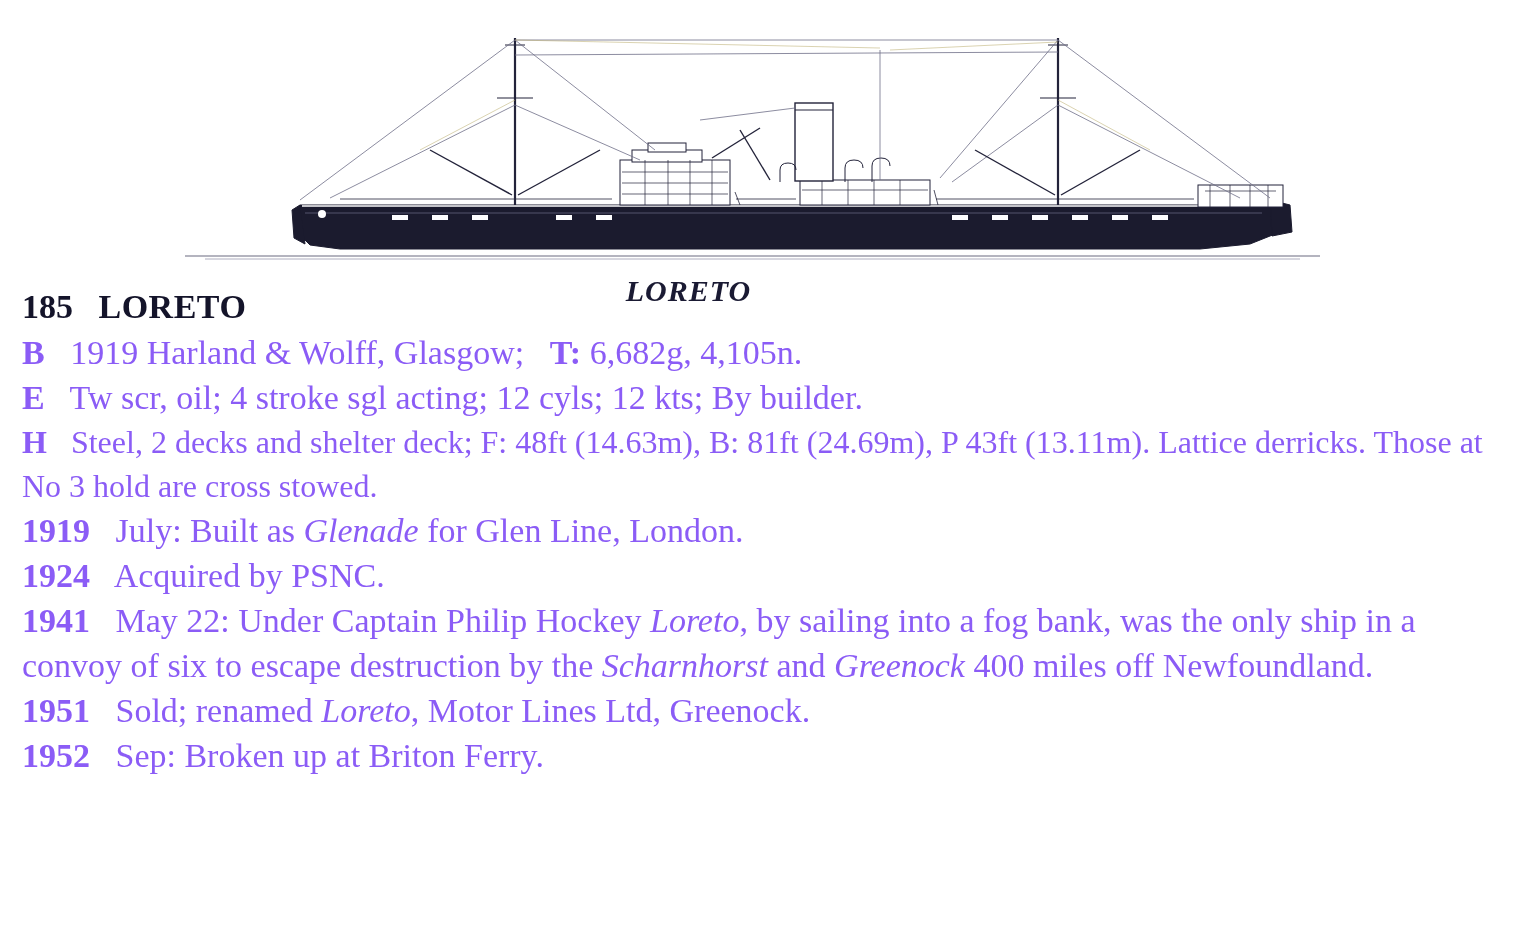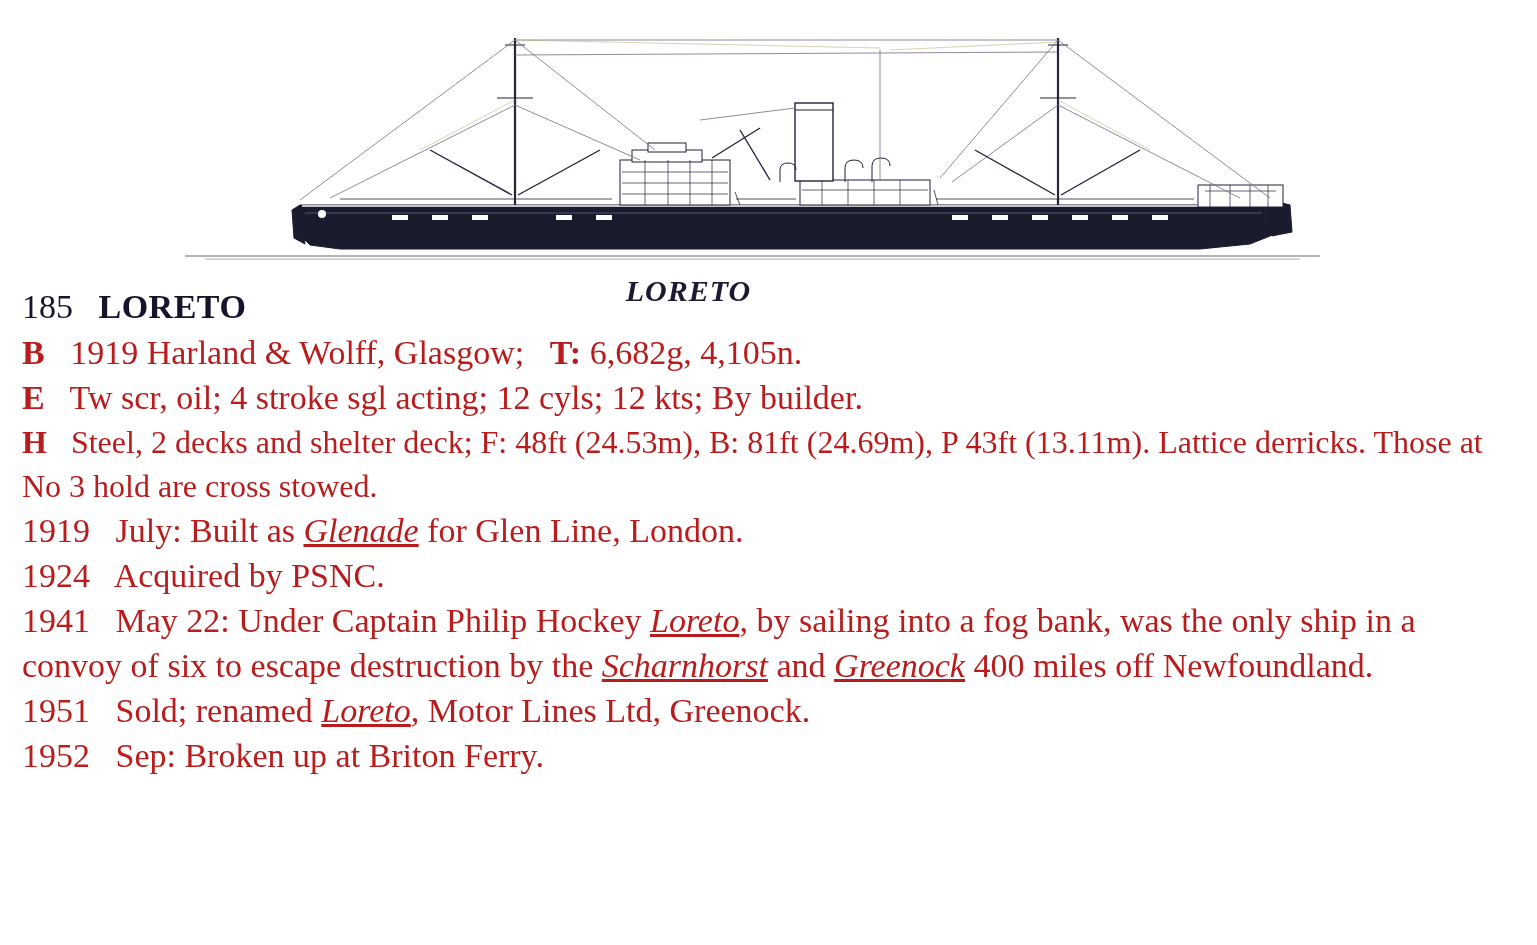--- a/index.html
+++ b/index.html
@@ -42,32 +42,31 @@
 
   
   .body {
     margin-top: 14px;
     padding-left: 22px;
     padding-right: 16px;
   }
   .line {
     font-size: 34px;
     line-height: 45px;
-    color: #b91c1c;
+    color: #8b5cf6;
     white-space: normal;
   }
   .lbl {
     font-weight: bold;
   }
   .num {
-    font-weight: normal;
+    font-weight: bold;
   }
   .it {
     font-style: italic;
-    text-decoration: underline;
   }
   .entry-head {
     font-size: 34px;
     line-height: 46px;
   }
   .entry-head .name {
     font-weight: bold;
     letter-spacing: 0.5px;
   }
   .smallline {
@@ -222,21 +221,21 @@
 
     <div class="line">
       <span class="lbl">E</span>
       <span>&nbsp;</span>
       <span>Tw scr, oil; 4 stroke sgl acting; 12 cyls; 12 kts; By builder.</span>
     </div>
 
     <div class="line smallline">
       <span class="lbl">H</span>
       <span>&nbsp;</span>
-      <span>Steel, 2 decks and shelter deck; F: 48ft (24.53m), B: 81ft (24.69m), P 43ft (13.11m). Lattice derricks. Those at No 3 hold are cross stowed.</span>
+      <span>Steel, 2 decks and shelter deck; F: 48ft (14.63m), B: 81ft (24.69m), P 43ft (13.11m). Lattice derricks. Those at No 3 hold are cross stowed.</span>
     </div>
 
     <div class="line">
       <span class="num">1919</span>
       <span>&nbsp;</span>
       <span><span>July: Built as </span><span class="it">Glenade</span><span> for Glen Line, London.</span></span>
     </div>
 
     <div class="line">
       <span class="num">1924</span>

